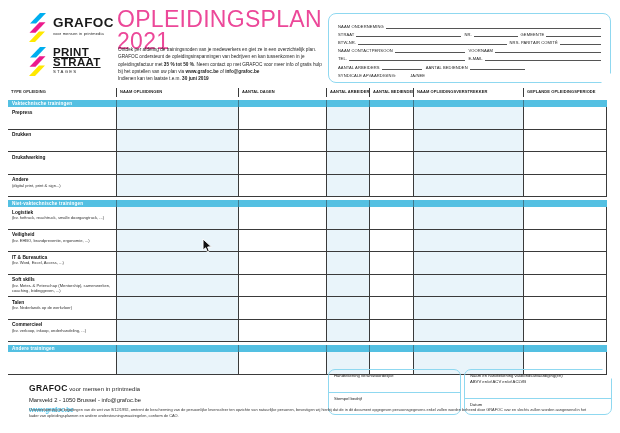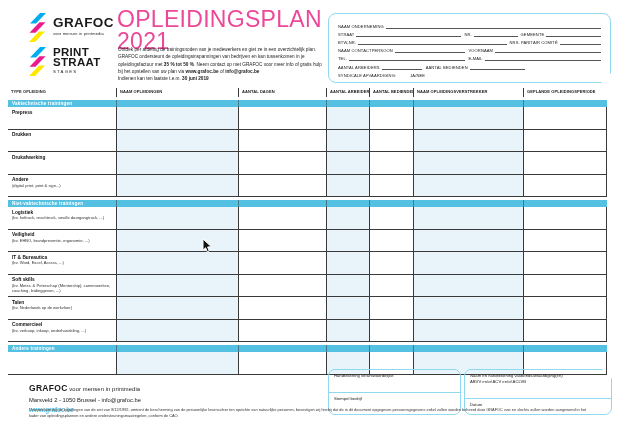--- a/index.html
+++ b/index.html
@@ -6,21 +6,21 @@
   .page{position:relative;width:620px;height:433px;background:#ffffff;overflow:hidden;
         font-family:"Liberation Sans",sans-serif;color:#1a1a1a;}
 
   
   .logo{position:absolute;display:flex;align-items:flex-start;}
   .logo-grafoc{left:28px;top:13px;}
   .logo-pm{left:28px;top:47px;}
   .stripes{flex:0 0 auto;margin-right:4px;}
   .grafoc-name{font-size:13.5px;font-weight:bold;letter-spacing:.4px;line-height:1;margin-top:3px;}
   .grafoc-tag{font-size:3.9px;letter-spacing:.2px;margin-top:1px;color:#222;}
-  .pm-big{font-size:11.5px;font-weight:bold;line-height:.9;letter-spacing:.3px;}
+  .pm-big{font-size:11.5px;font-weight:bold;line-height:.9;letter-spacing:.3px;text-decoration:underline;}
   .pm-small{font-size:4.3px;letter-spacing:1.2px;margin-top:1px;color:#222;}
 
   
   .doc-title{position:absolute;left:117px;top:9px;font-size:23px;font-weight:normal;
              color:#ec4899;line-height:.95;letter-spacing:.3px;}
   .intro{position:absolute;left:118px;top:46px;width:208px;font-size:4.7px;line-height:1.55;color:#222;margin:0;}
   .intro b{font-weight:bold;}
 
   
   .info-box{position:absolute;left:328px;top:13px;width:283px;height:70px;box-sizing:border-box;

